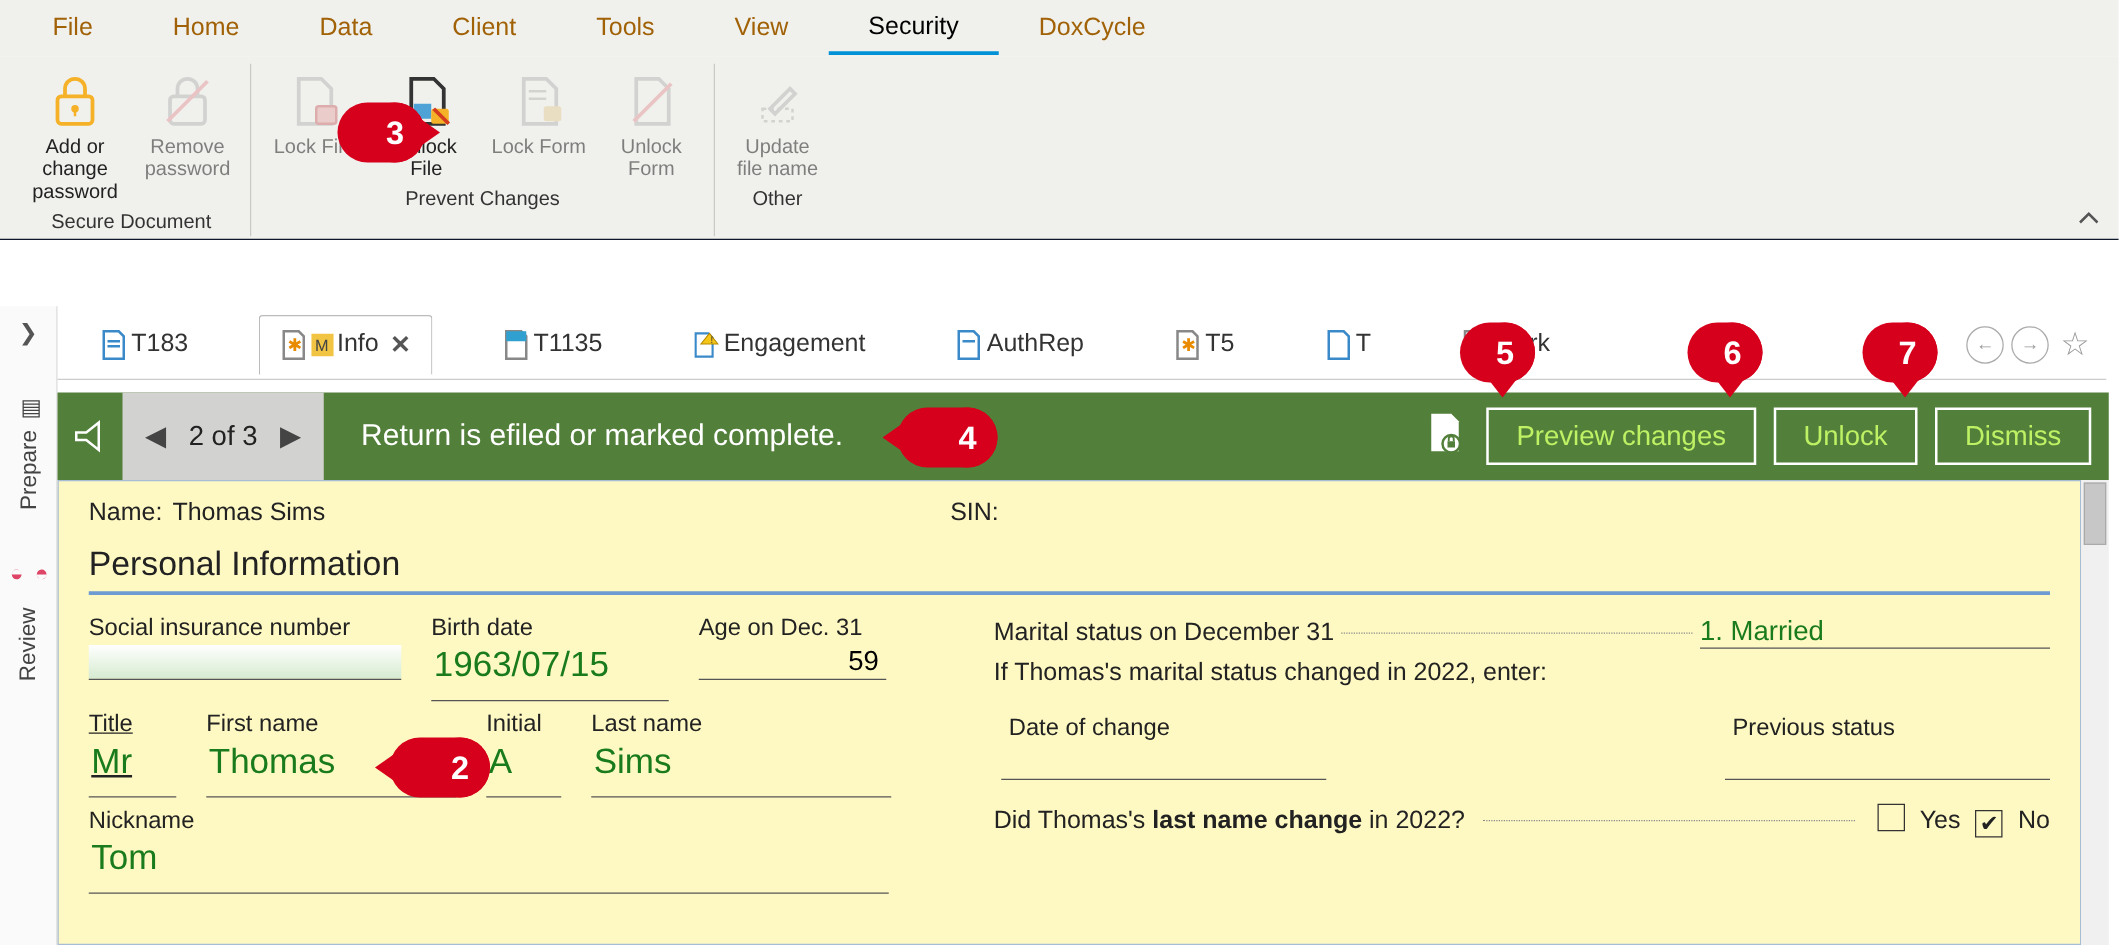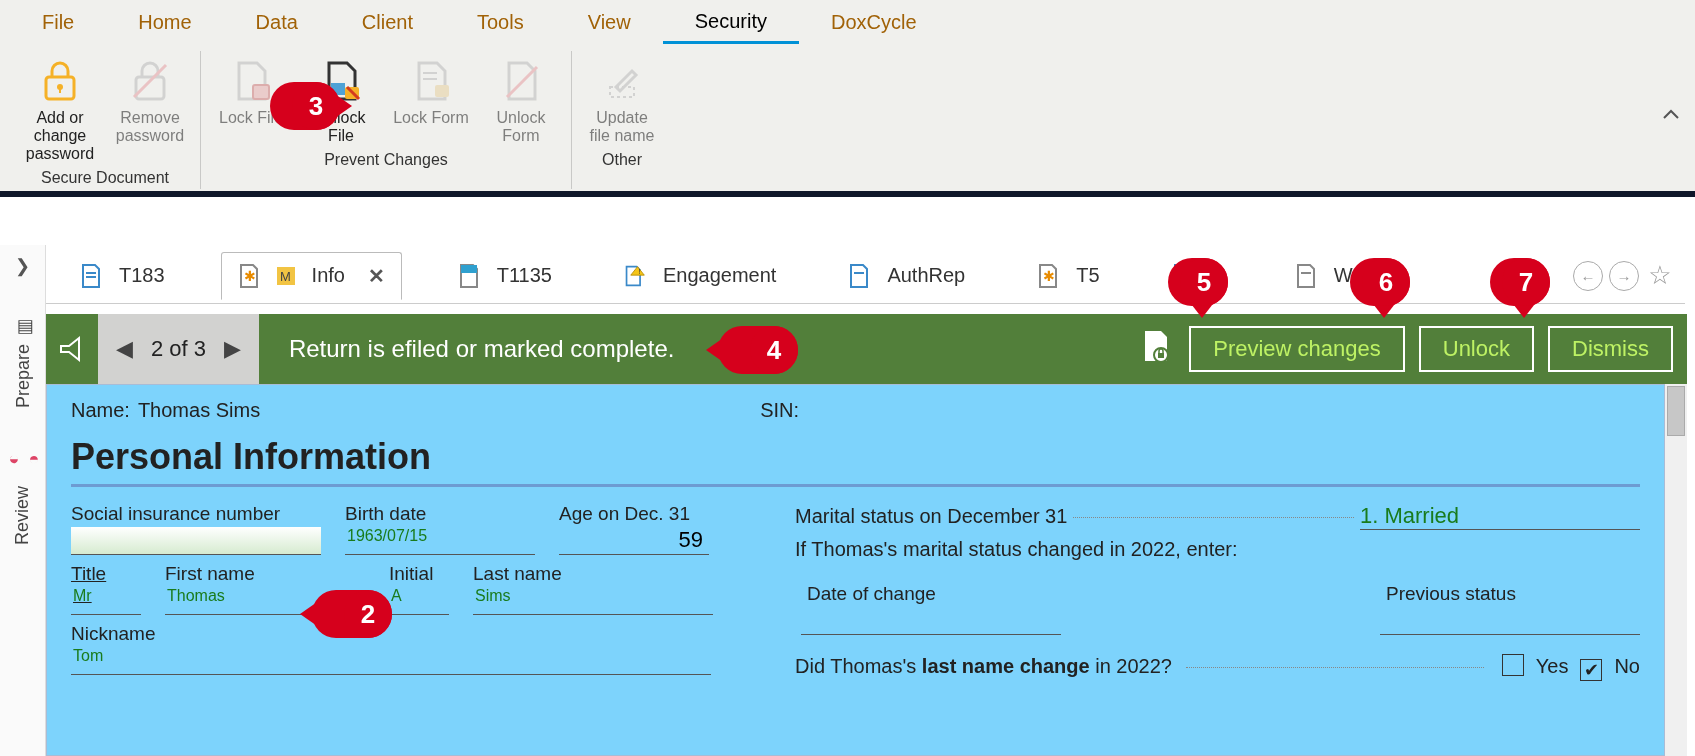--- a/index.html
+++ b/index.html
@@ -4,77 +4,77 @@
 <style>
   * { box-sizing: border-box; margin: 0; padding: 0; }
   body { font-family: "Segoe UI", Arial, sans-serif; font-size: 15px; background: #fff; color: #222; width: 1695px; height: 756px; overflow: hidden; position: relative; }
   
   
   .menubar { background: #f0f0ed; height: 45px; display: flex; align-items: center; padding: 0 10px; gap: 0; }
   .menubar-item { padding: 8px 32px; font-size: 20px; color: #a16207; cursor: pointer; }
   .menubar-item.active { color: #000; border-bottom: 3px solid #0091d6; }
   
   
-  .ribbon-wrap { background: #f0f0ed; border-bottom: 6px solid #0f172a; display: flex; align-items: center; }
+  .ribbon-wrap { background: #f0f0ed; border-bottom: 1px solid #0f172a; display: flex; align-items: flex-end; }
   .ribbon { display: flex; padding: 6px 10px 2px 10px; flex: 1; }
   .ribbon-group { display: flex; flex-direction: column; align-items: center; padding: 0 8px; border-right: 1px solid #c9c9c7; }
   .ribbon-group:last-child { border-right: none; }
   .ribbon-group-buttons { display: flex; gap: 6px; }
   .ribbon-button { display: flex; flex-direction: column; align-items: center; justify-content: flex-start; width: 84px; padding: 2px 4px; text-align: center; cursor: pointer; }
   .ribbon-button.disabled { opacity: 0.55; cursor: default; }
   .ribbon-icon { width: 56px; height: 56px; display: flex; align-items: center; justify-content: center; }
   .ribbon-icon svg { width: 48px; height: 48px; }
   .ribbon-button-label { font-size: 16px; line-height: 18px; color: #222; min-height: 36px; display: flex; align-items: flex-start; justify-content: center; }
   .ribbon-group-name { font-size: 16px; color: #333; padding: 4px 0 2px 0; }
   .ribbon-collapse { display: flex; align-items: flex-end; padding: 0 14px 6px 0; font-size: 22px; color: #555; cursor: pointer; }
   
   
   .left-rail { position: absolute; left: 0; top: 245px; width: 46px; bottom: 0; background: #fafafa; border-right: 1px solid #ddd; display: flex; flex-direction: column; align-items: center; padding-top: 10px; }
   .left-rail-chevrons { font-size: 18px; color: #555; margin-bottom: 24px; cursor: pointer; }
   .vtab { writing-mode: vertical-rl; transform: rotate(180deg); font-size: 18px; color: #444; padding: 16px 4px; display: flex; align-items: center; gap: 6px; cursor: pointer; }
   .vtab-icon { transform: rotate(90deg); display: inline-block; }
   
   
   .doc-tabs { position: absolute; left: 46px; right: 10px; top: 248px; height: 56px; display: flex; align-items: center; border-bottom: 1px solid #ccc; padding-left: 18px; gap: 40px; }
-  .doc-tab { display: flex; align-items: center; gap: 17px; padding: 10px 16px; font-size: 20px; color: #333; cursor: pointer; }
+  .doc-tab { display: flex; align-items: center; gap: 3px; padding: 10px 16px; font-size: 20px; color: #333; cursor: pointer; }
   .doc-tab.active { border: 1px solid #bbb; border-bottom: 1px solid #fff; background: #fff; border-top-left-radius: 3px; border-top-right-radius: 3px; }
   .doc-tab .close { color: #555; margin-left: 6px; font-weight: bold; cursor: pointer; }
   .doc-tab-nav { margin-left: auto; display: flex; gap: 6px; align-items: center; padding-right: 10px; }
   .doc-tab-nav span { width: 30px; height: 30px; border: 1px solid #aaa; border-radius: 15px; display: flex; align-items: center; justify-content: center; color: #999; cursor: pointer; }
   
   
   .banner { position: absolute; left: 46px; right: 8px; top: 314px; height: 70px; background: #527f3a; display: flex; align-items: center; color: #fff; }
   .banner-bullhorn { width: 52px; display: flex; justify-content: center; font-size: 26px; }
   .banner-pager { background: #d2d2d0; color: #222; height: 70px; display: flex; align-items: center; gap: 18px; padding: 0 18px; font-size: 22px; }
   .banner-pager .arrow { font-size: 22px; color: #444; cursor: pointer; }
   .banner-msg { font-size: 24px; padding-left: 30px; flex: 1; }
   .banner-lock { font-size: 26px; margin: 0 18px; }
   .banner-btn { border: 2px solid #fff; padding: 8px 22px; font-size: 22px; margin-right: 14px; cursor: pointer; background: transparent; color: #bef264; }
   
   
-  .form-area { position: absolute; left: 46px; top: 384px; right: 30px; bottom: 0; background: #7dd3fc; border: 1px solid #a8bcd6; padding: 12px 24px 18px 24px; overflow: auto; }
+  .form-area { position: absolute; left: 46px; top: 384px; right: 30px; bottom: 0; background: #fef9c3; border: 1px solid #a8bcd6; padding: 12px 24px 18px 24px; overflow: auto; }
   .scrollbar-track { position: absolute; right: 8px; top: 384px; bottom: 0; width: 22px; background: #f0f0f0; }
   .scrollbar-thumb { position: absolute; top: 2px; width: 18px; left: 2px; height: 50px; background: #c7c7c7; border: 1px solid #aaa; }
   
   .form-header-row { display: flex; font-size: 20px; padding: 2px 0 10px 0; }
   .form-header-row .lbl { margin-right: 8px; }
   .form-header-row .val { margin-right: 40px; }
   .form-header-row .sin-block { margin-left: 460px; }
   
-  .section-title { font-size: 36px; font-weight: bold; padding: 4px 0 6px 0; }
+  .section-title { font-size: 27px; font-weight: normal; padding: 4px 0 6px 0; }
   .section-rule { height: 3px; background: #6d9bd2; margin-bottom: 16px; }
   
   .form-cols { display: flex; gap: 44px; }
   .form-left { flex: 0 0 680px; }
   .form-right { flex: 1; }
   
   .field-row { display: flex; gap: 24px; margin-bottom: 8px; }
   .field { display: flex; flex-direction: column; }
   .field-label { font-size: 19px; color: #222; margin-bottom: 2px; }
-  .field-value { font-size: 16px; color: #197b1c; border-bottom: 1px solid #555; padding: 0 6px 0 2px; min-height: 28px; }
+  .field-value { font-size: 28px; color: #197b1c; border-bottom: 1px solid #555; padding: 0 6px 12px 2px; min-height: 28px; }
   .field-value-black { font-size: 22px; color: #000; border-bottom: 1px solid #555; padding: 0 6px; text-align: right; min-height: 28px; }
   .field-value.editing { background: linear-gradient(to bottom, #fff, #d6ebd0); }
   
   .ms-row { display: flex; align-items: baseline; font-size: 20px; margin-bottom: 8px; }
   .ms-row .dots { flex: 1; border-bottom: 1px dotted #888; margin: 0 6px; position: relative; top: -5px; }
   .ms-row .val-green { color: #197b1c; font-size: 22px; border-bottom: 1px solid #555; min-width: 280px; }
   .ms-text { font-size: 20px; margin: 6px 0; }
   .ms-sublabel { font-size: 19px; margin: 6px 20px 2px 6px; }
   .ms-subval { border-bottom: 1px solid #555; min-height: 28px; }
   .sub-row { display: flex; gap: 60px; margin: 16px 0 16px 6px; justify-content: space-between; }

